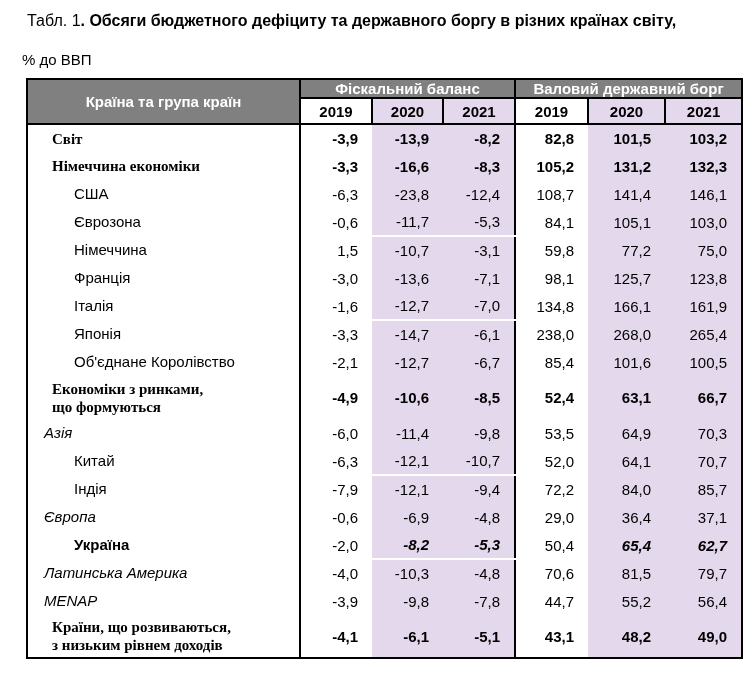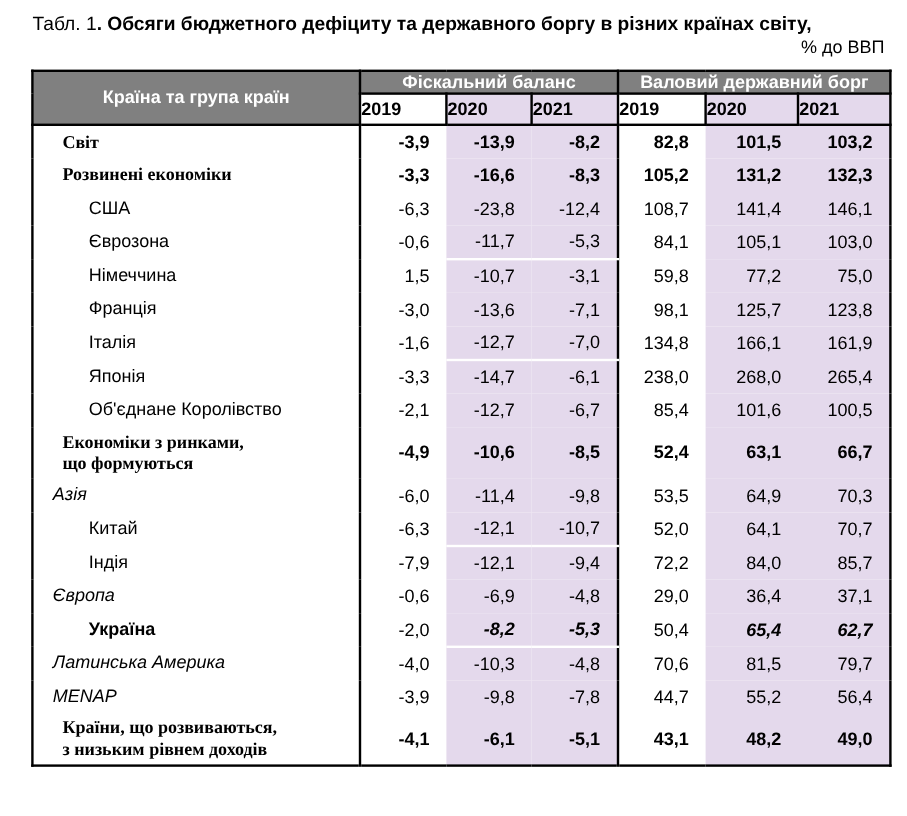--- a/index.html
+++ b/index.html
@@ -15,41 +15,41 @@
     font-family:"Liberation Sans","DejaVu Sans",sans-serif;
     overflow:hidden;
   }
   .page{padding-top:8px;}
   .title-line{
     margin:2px 0 0 27px;
     font-size:16px;line-height:21px;
   }
   .title-line .title-bold{font-weight:bold;}
   .unit-line{
-    width:715px;margin:0 0 10px 22px;
-    text-align:right;font-size:15px;
+    width:715px;margin:20px 0 10px 22px;
+    font-size:15px;
   }
   table.main{
     border-collapse:collapse;table-layout:fixed;
     margin-left:26px;width:715px;
     border:2px solid var(--border);
   }
   th,td{padding:0;font-size:15px;vertical-align:middle;}
   th.corner{
     background:var(--header-bg);color:var(--header-text);
     font-weight:bold;text-align:center;
     border:2px solid var(--border);
   }
   th.grp{
     background:var(--header-bg);color:var(--header-text);
     font-weight:bold;text-align:center;height:18px;
     border:2px solid var(--border);
   }
   th.yr{
-    font-weight:bold;text-align:left;height:26px;
+    font-weight:bold;text-align:center;height:26px;
     border:2px solid var(--border);background:#ffffff;
   }
   th.yr.hl{background:var(--highlight);}
   tbody td{height:28px;}
   tbody tr.tall td{height:43px;}
   td.lbl{
     text-align:left;border-right:2px solid var(--border);
     line-height:18px;
   }
   td.lbl.ind0{padding-left:24px;font-family:Liberation Serif, serif;}
@@ -102,21 +102,21 @@
         <tr>
           <td class="lbl ind0 st-bold">Світ</td>
           <td class="val c0 s-b">-3,9</td>
           <td class="val c1 s-b">-13,9</td>
           <td class="val c2 s-b">-8,2</td>
           <td class="val c3 s-b">82,8</td>
           <td class="val c4 s-b">101,5</td>
           <td class="val c5 s-b">103,2</td>
         </tr>
         <tr>
-          <td class="lbl ind0 st-bold">Розвинені економіки</td>
+          <td class="lbl ind0 st-bold">Німеччина економіки</td>
           <td class="val c0 s-b">-3,3</td>
           <td class="val c1 s-b">-16,6</td>
           <td class="val c2 s-b">-8,3</td>
           <td class="val c3 s-b">105,2</td>
           <td class="val c4 s-b">131,2</td>
           <td class="val c5 s-b">132,3</td>
         </tr>
         <tr>
           <td class="lbl ind2 st-normal">США</td>
           <td class="val c0 s-n">-6,3</td>

